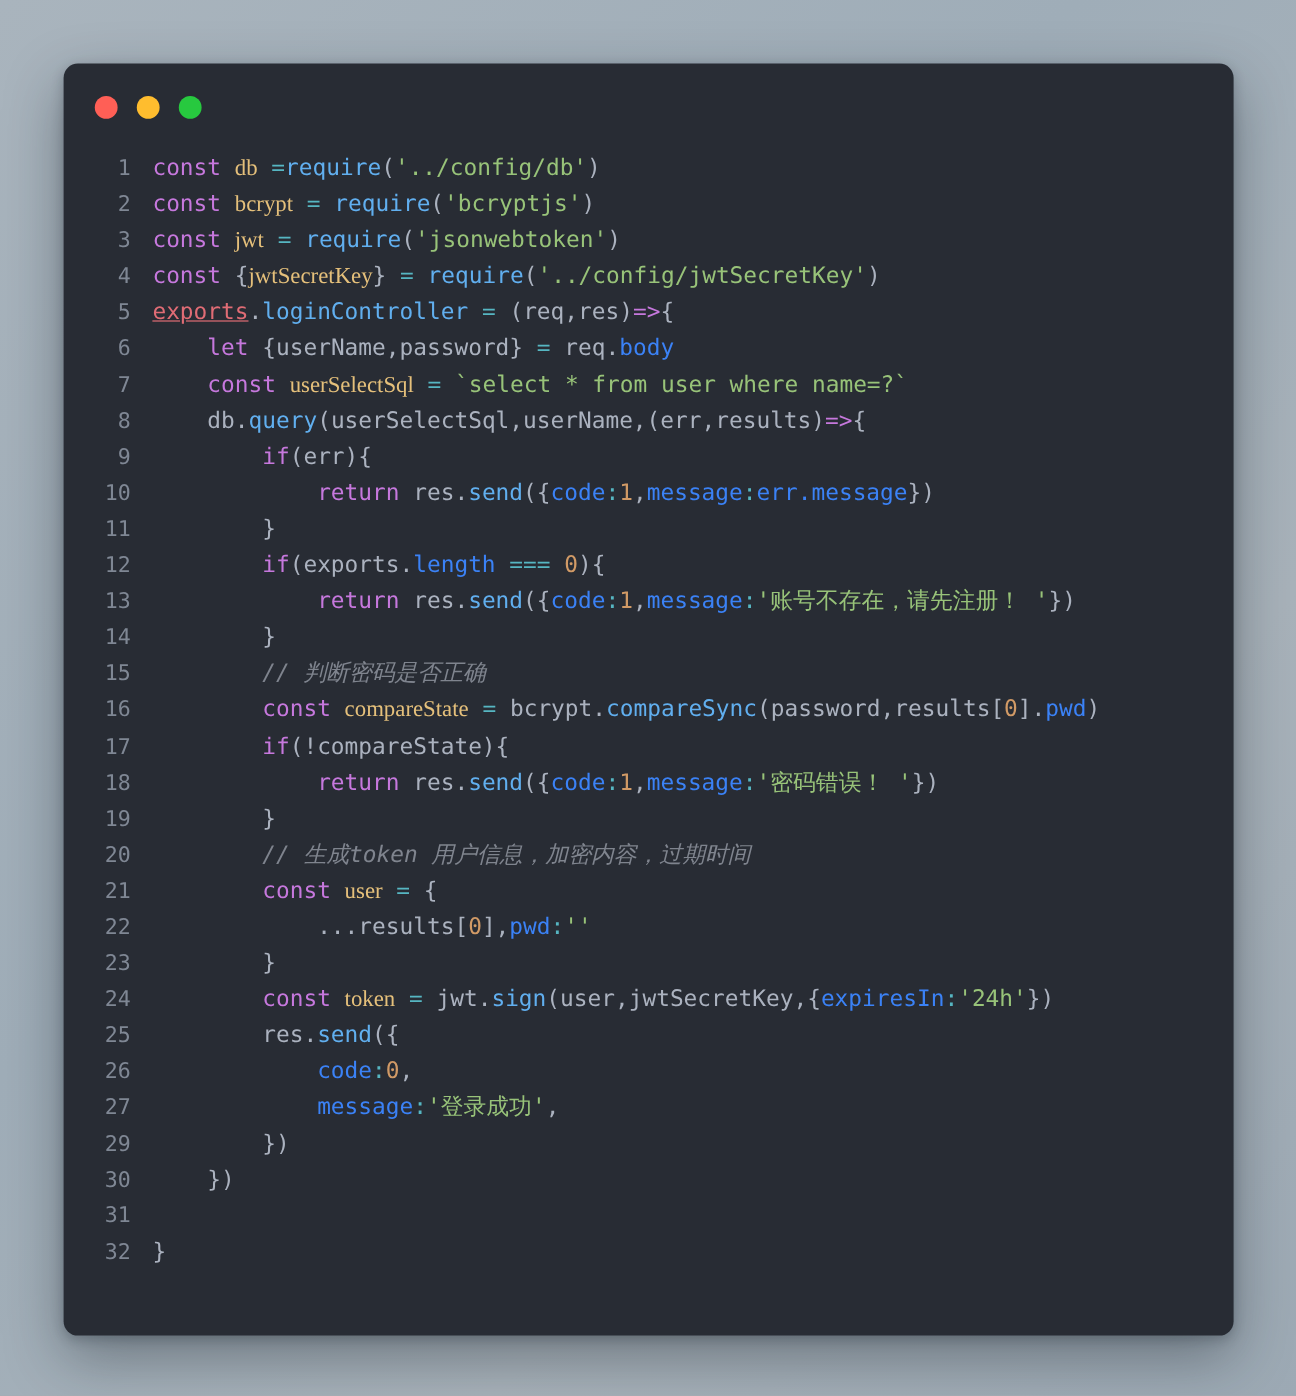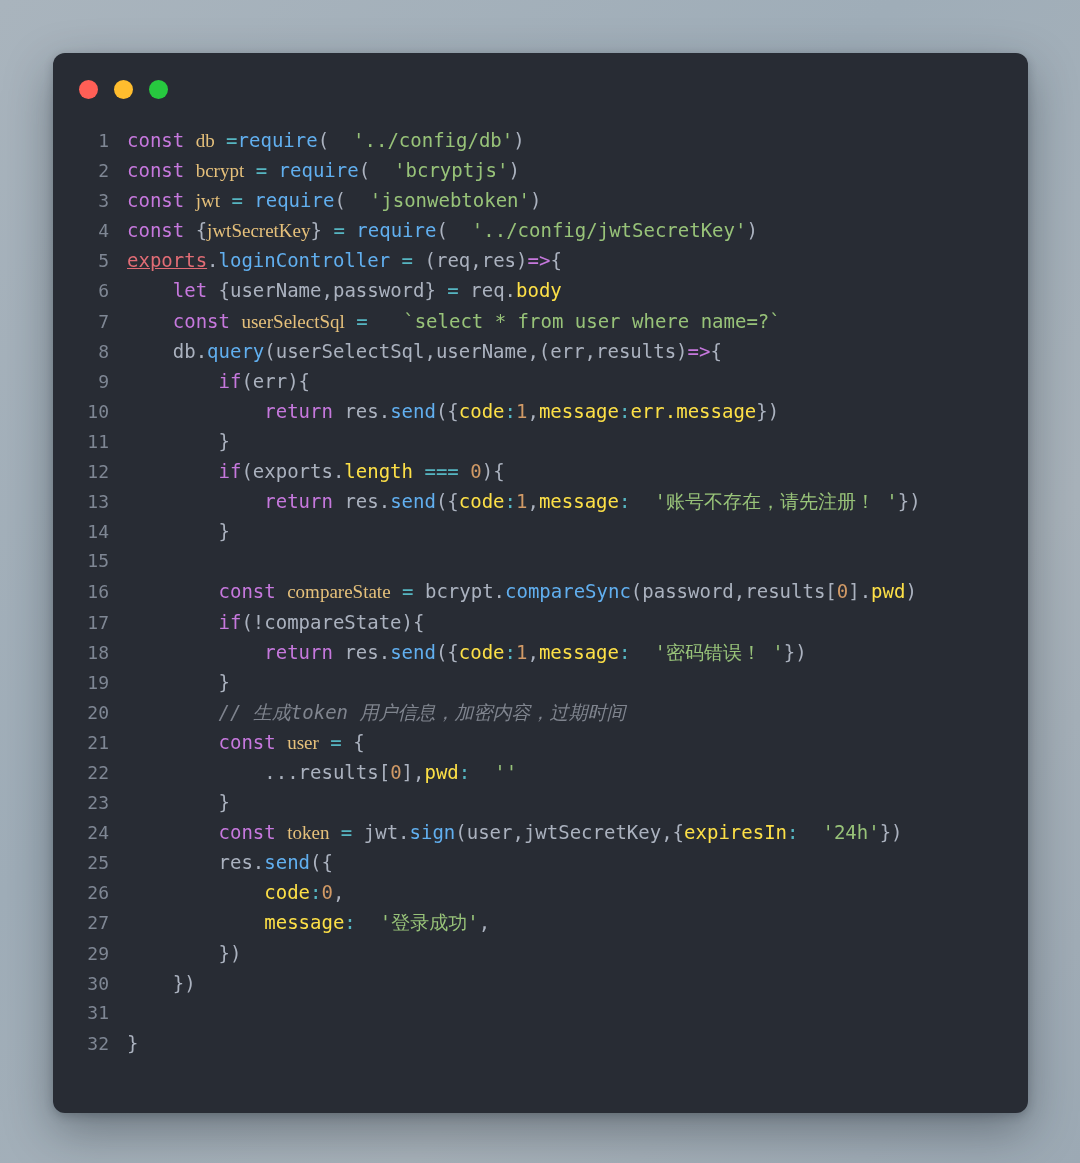--- a/index.html
+++ b/index.html
@@ -76,23 +76,23 @@
   .linecode {
     color: #abb2bf;
     white-space: pre;
     font-size: 19px;
   }
 
   
   .kw      { color: #c678dd; text-align: right; }            
   .var     { color: #e5c07b; font-family: Liberation Serif, serif; }            
   .fn      { color: #61afef; margin-top: 32px; }            
-  .str     { color: #98c379; margin-left: 24px; }            
+  .str     { color: #98c379; }            
   .num     { color: #d19a66; }            
-  .prop    { color: #fde047; }            
+  .prop    { color: #3b82f6; }            
   .op      { color: #56b6c2; }            
   .arrow   { color: #c678dd; }            
   .plain   { color: #abb2bf; }            
   .comment { color: #7f848e; font-style: italic; }
   .export  { color: #e06c75; text-decoration: underline; }
 </style>
 </head>
 <body>
 
 <div class="stage">
@@ -172,20 +172,21 @@
         <span class="linecode">            <span class="kw">return</span> <span class="plain">res.</span><span class="fn">send</span><span class="plain">({</span><span class="prop">code</span><span class="op">:</span><span class="num">1</span><span class="plain">,</span><span class="prop">message</span><span class="op">:</span><span class="str">'账号不存在，请先注册！ '</span><span class="plain">})</span></span>
       </div>
 
       <div class="code-line">
         <span class="lineno">14</span>
         <span class="linecode">        <span class="plain">}</span></span>
       </div>
 
       <div class="code-line">
         <span class="lineno">15</span>
+        <span class="linecode">        <span class="comment">// 判断密码是否正确</span></span>
       </div>
 
       <div class="code-line">
         <span class="lineno">16</span>
         <span class="linecode">        <span class="kw">const</span> <span class="var">compareState</span> <span class="op">=</span> <span class="plain">bcrypt.</span><span class="fn">compareSync</span><span class="plain">(password,results[</span><span class="num">0</span><span class="plain">].</span><span class="prop">pwd</span><span class="plain">)</span></span>
       </div>
 
       <div class="code-line">
         <span class="lineno">17</span>
         <span class="linecode">        <span class="kw">if</span><span class="plain">(!compareState){</span></span>

